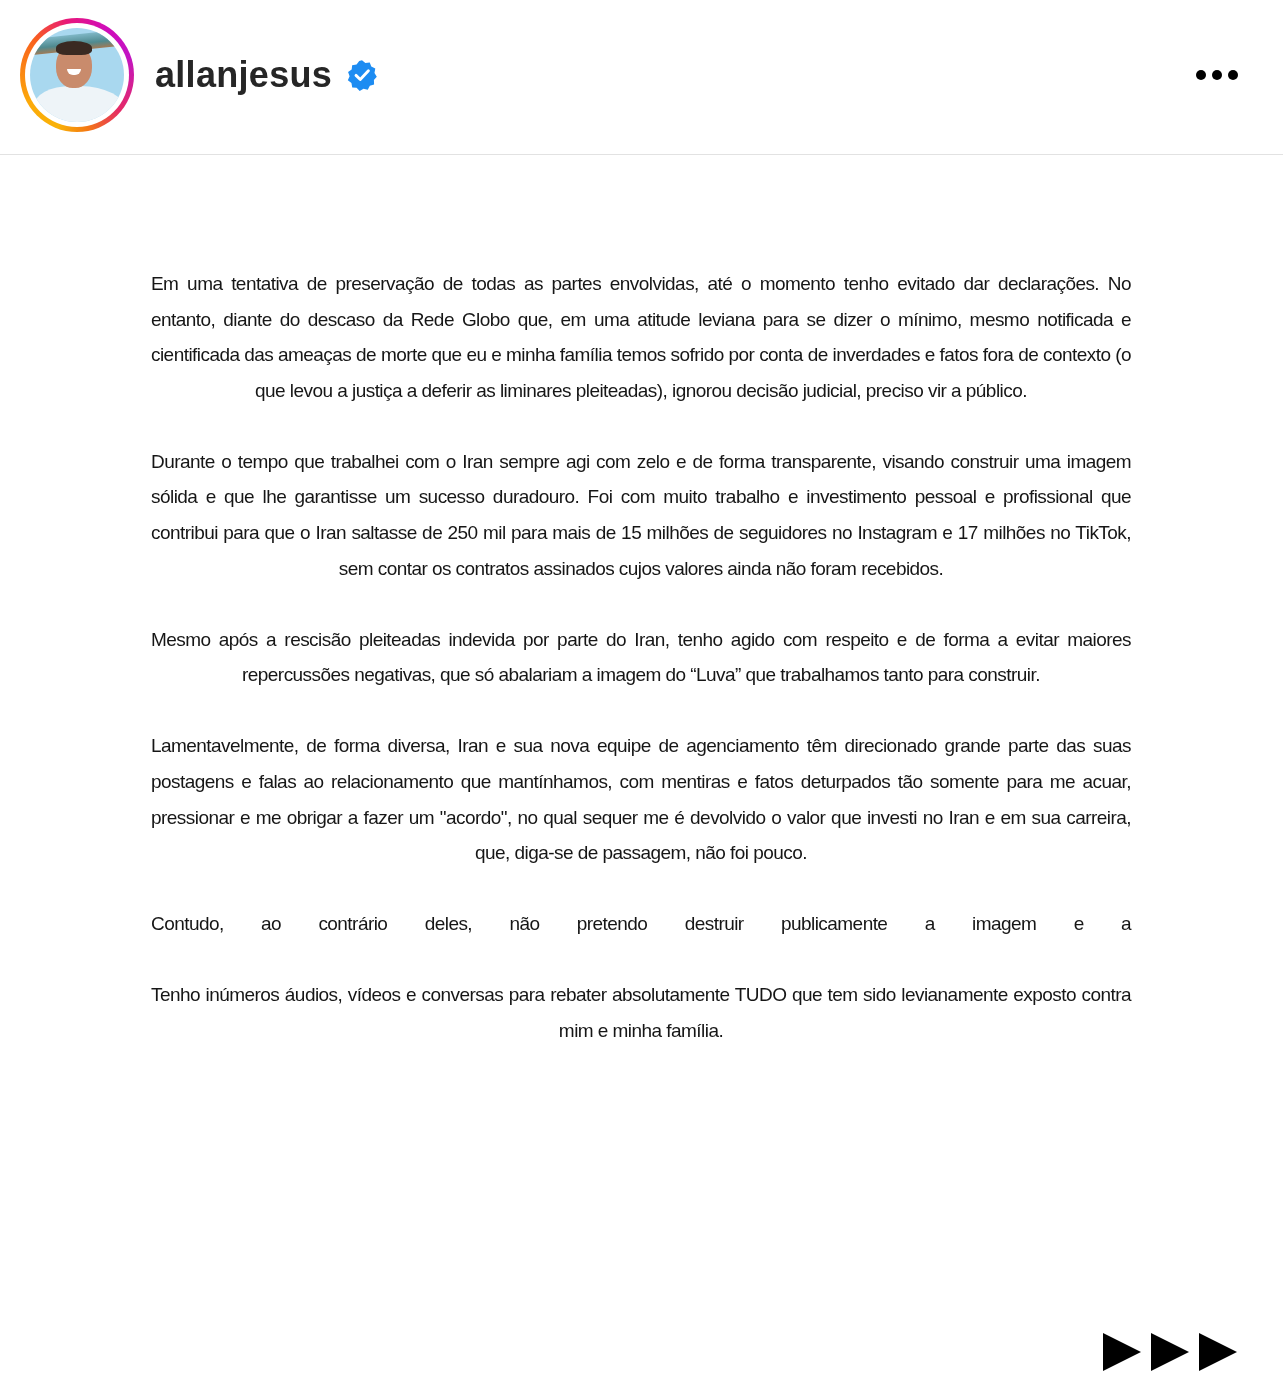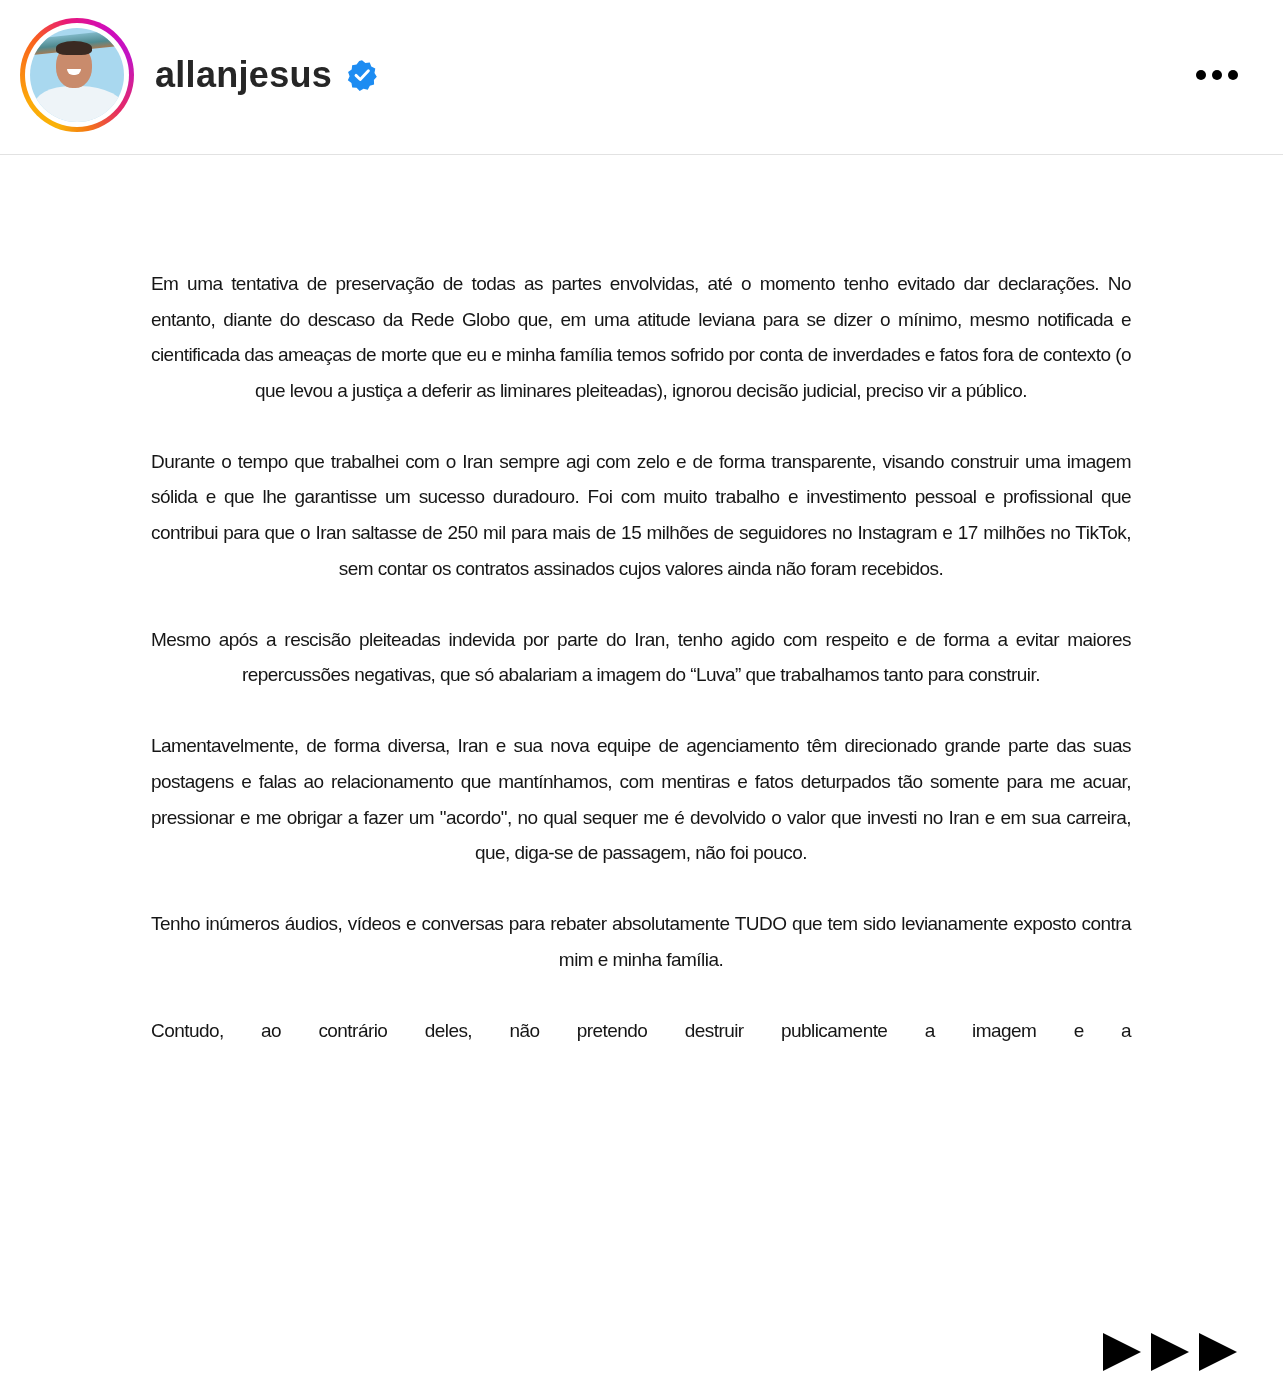--- a/index.html
+++ b/index.html
@@ -183,21 +183,21 @@
     <span class="dot"></span>
     <span class="dot"></span>
   </div>
 </div>
 
 <div class="post">
   <p class="para">Em uma tentativa de preservação de todas as partes envolvidas, até o momento tenho evitado dar declarações. No entanto, diante do descaso da Rede Globo que, em uma atitude leviana para se dizer o mínimo, mesmo notificada e cientificada das ameaças de morte que eu e minha família temos sofrido por conta de inverdades e fatos fora de contexto (o que levou a justiça a deferir as liminares pleiteadas), ignorou decisão judicial, preciso vir a público.</p>
   <p class="para">Durante o tempo que trabalhei com o Iran sempre agi com zelo e de forma transparente, visando construir uma imagem sólida e que lhe garantisse um sucesso duradouro. Foi com muito trabalho e investimento pessoal e profissional que contribui para que o Iran saltasse de 250 mil para mais de 15 milhões de seguidores no Instagram e 17 milhões no TikTok, sem contar os contratos assinados cujos valores ainda não foram recebidos.</p>
   <p class="para">Mesmo após a rescisão pleiteadas indevida por parte do Iran, tenho agido com respeito e de forma a evitar maiores repercussões negativas, que só abalariam a imagem do “Luva” que trabalhamos tanto para construir.</p>
   <p class="para">Lamentavelmente, de forma diversa, Iran e sua nova equipe de agenciamento têm direcionado grande parte das suas postagens e falas ao relacionamento que mantínhamos, com mentiras e fatos deturpados tão somente para me acuar, pressionar e me obrigar a fazer um "acordo", no qual sequer me é devolvido o valor que investi no Iran e em sua carreira, que, diga-se de passagem, não foi pouco.</p>
+  <p class="para last">Contudo, ao contrário deles, não pretendo destruir publicamente a imagem e a</p>
   <p class="para">Tenho inúmeros áudios, vídeos e conversas para rebater absolutamente TUDO que tem sido levianamente exposto contra mim e minha família.</p>
-  <p class="para last">Contudo, ao contrário deles, não pretendo destruir publicamente a imagem e a</p>
 </div>
 
 <div class="next-arrows">
   <span class="tri"></span>
   <span class="tri"></span>
   <span class="tri"></span>
 </div>
 
 </body></html>

